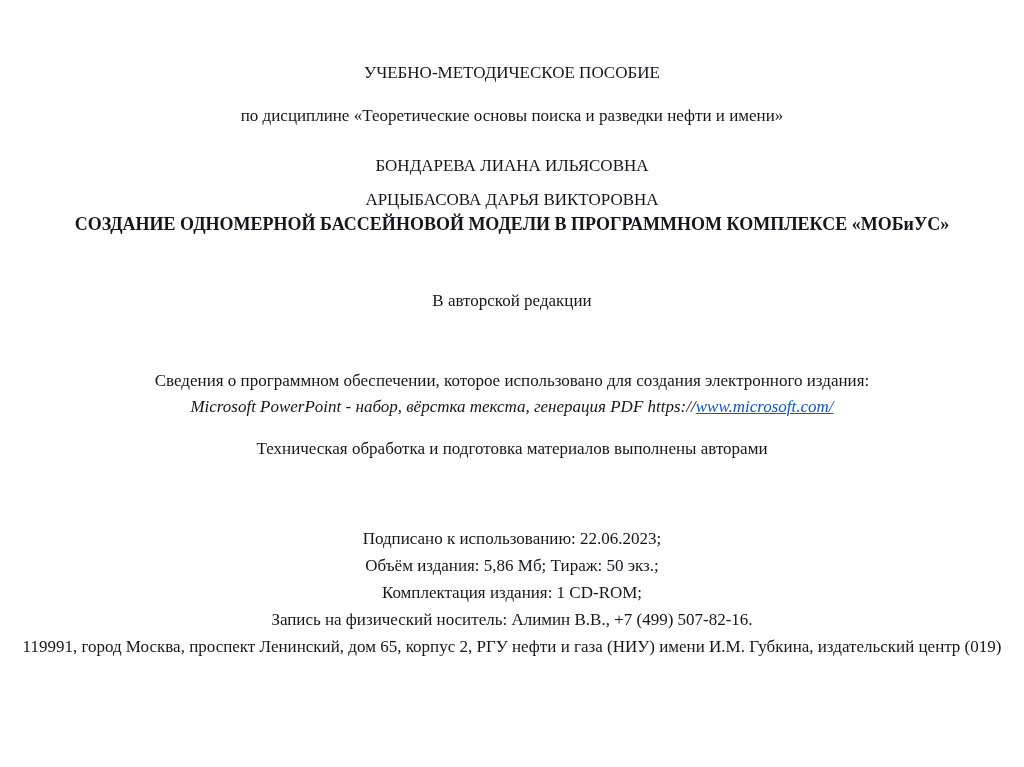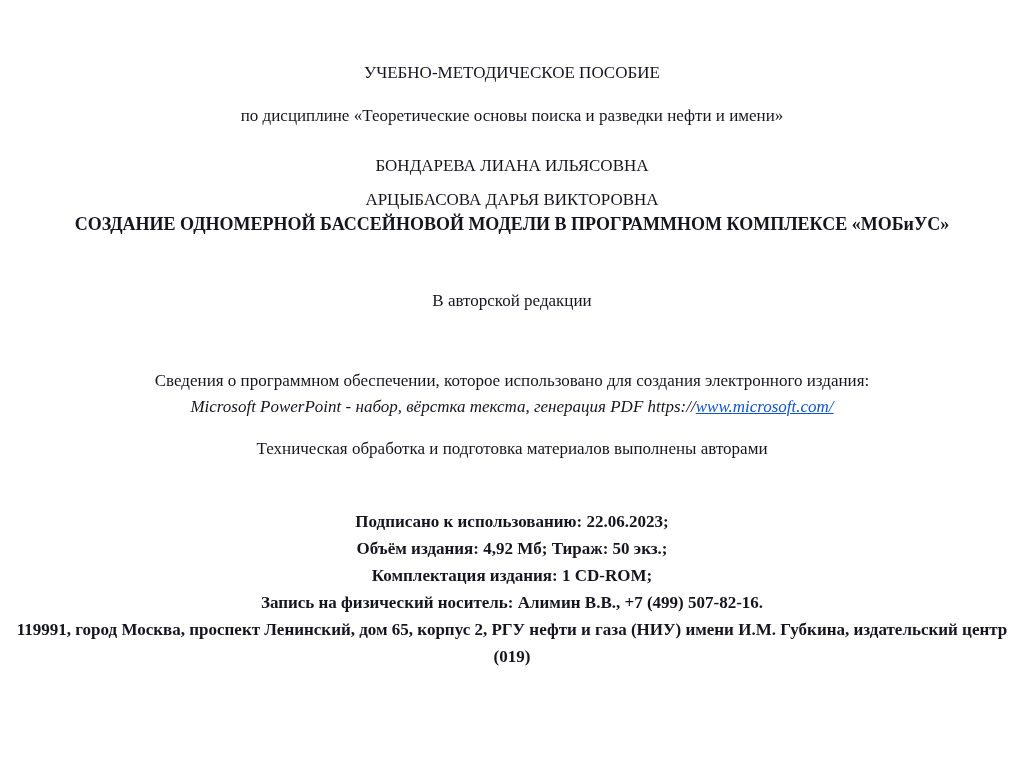--- a/index.html
+++ b/index.html
@@ -35,22 +35,21 @@
     font-weight: bold;
     font-size: 18px;
     line-height: 27px;
     max-width: 880px;
   }
   .edition-note { margin-top: 52px; }
   .software-info   { margin-top: 58px; }
   .software-detail { margin-top: 4px; font-style: italic; }
   .processing-note { margin-top: 20px; }
   .imprint {
-    margin-top: 48px;
-    font-weight: bold;
+    margin-top: 65px;
   }
   .imprint .line {
     line-height: 27px;
     max-width: 1000px;
   }
   a.site-link {
     color: #1155cc;
     text-decoration: underline;
     cursor: pointer;
   }
@@ -75,19 +74,19 @@
   <div class="line software-info">Сведения о программном обеспечении, которое использовано для создания электронного издания:</div>
 
   <div class="line software-detail">
     <span>Microsoft PowerPoint - набор, вёрстка текста, генерация PDF https://</span><a class="site-link">www.microsoft.com/</a>
   </div>
 
   <div class="line processing-note">Техническая обработка и подготовка материалов выполнены авторами</div>
 
   <div class="imprint">
     <div class="line">Подписано к использованию: 22.06.2023;</div>
-    <div class="line">Объём издания: 4,92 Мб; Тираж: 50 экз.;</div>
+    <div class="line">Объём издания: 5,86 Мб; Тираж: 50 экз.;</div>
     <div class="line">Комплектация издания: 1 CD-ROM;</div>
     <div class="line">Запись на физический носитель: Алимин В.В., +7 (499) 507-82-16.</div>
     <div class="line">119991, город Москва, проспект Ленинский, дом 65, корпус 2, РГУ нефти и газа (НИУ) имени И.М. Губкина, издательский центр (019)</div>
   </div>
 
 </div>
 
 </body></html>

